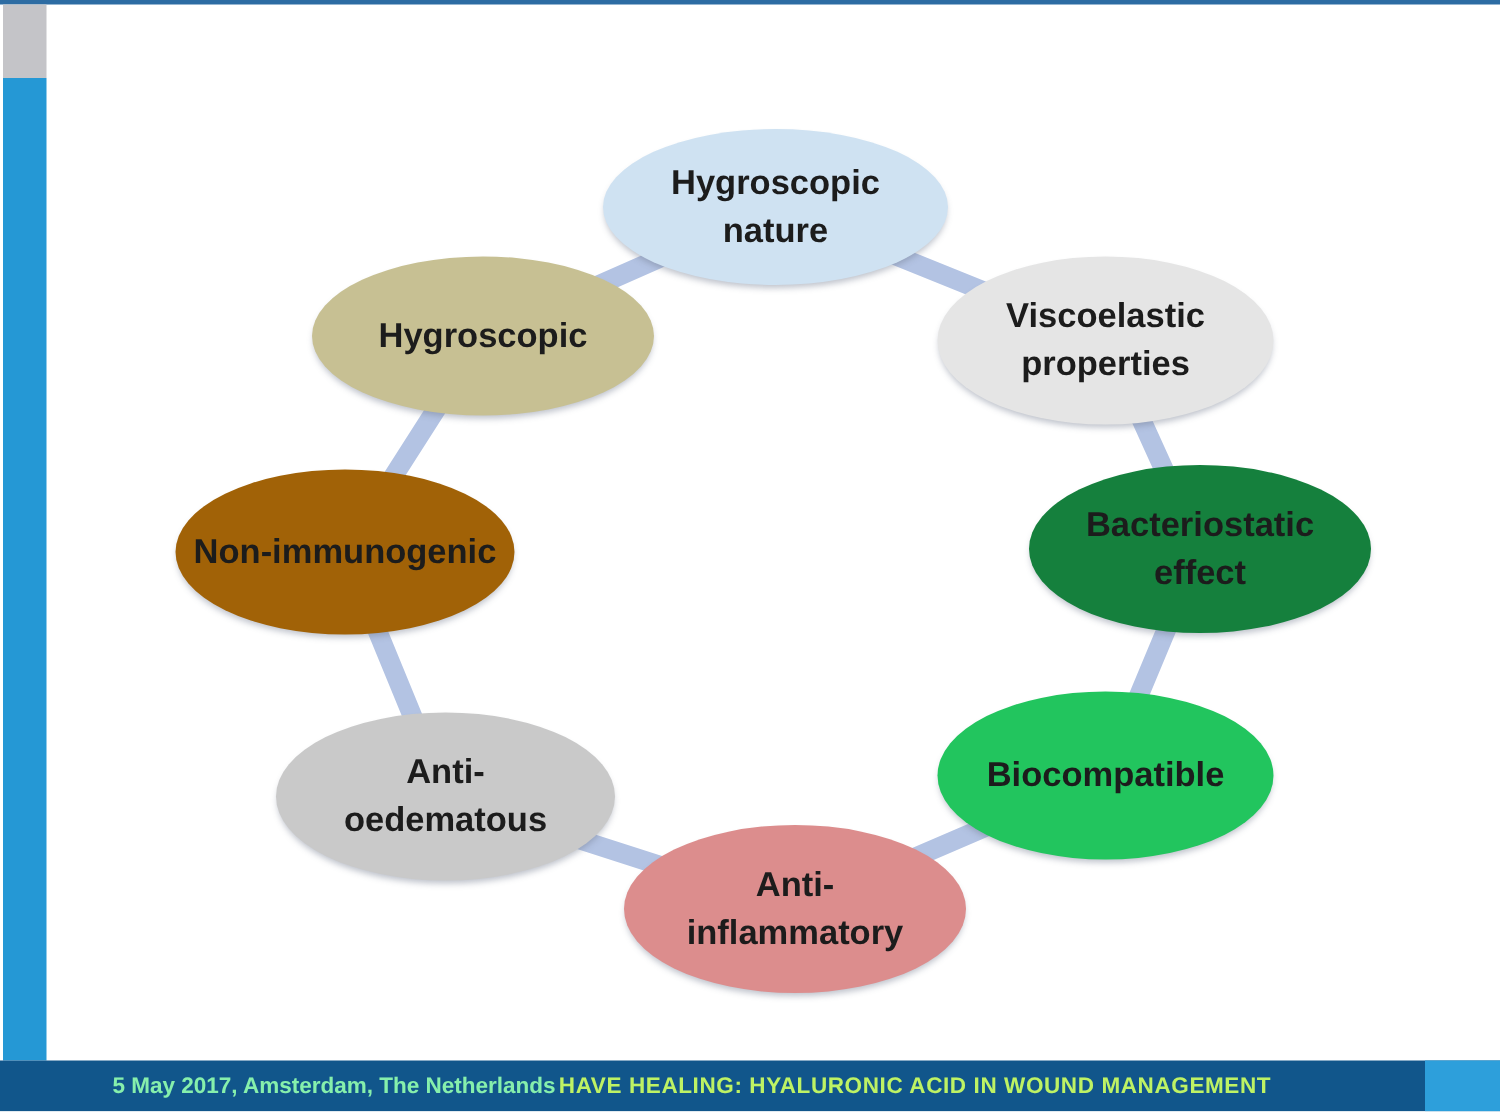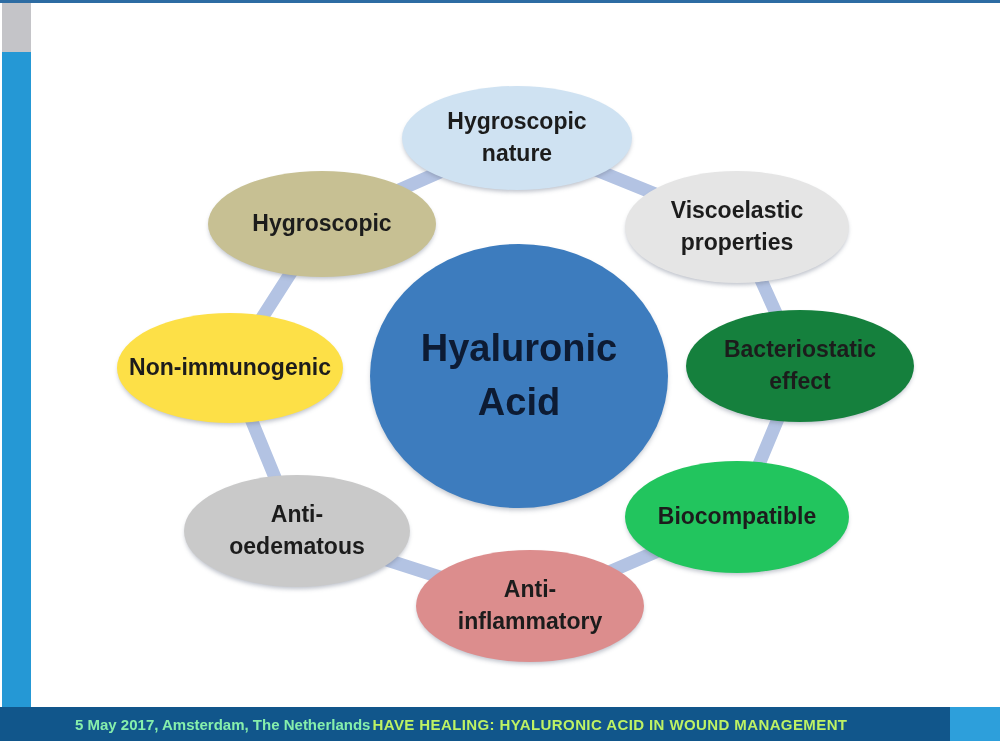--- a/index.html
+++ b/index.html
@@ -36,21 +36,21 @@
     font-size: 23px; font-weight: 600; color: #1c1c1c;
     line-height: 1.38;
     box-shadow: 0 3px 4px -1px rgba(110,120,140,0.45);
   }
   .n-hygroscopic     { left: 402px; top:  86px; width: 230px; height: 104px; background: #cfe2f2; }
   .n-viscoelastic    { left: 625px; top: 171px; width: 224px; height: 112px; background: #e5e5e5; }
   .n-bacteriostatic  { left: 686px; top: 310px; width: 228px; height: 112px; background: #15803d; }
   .n-biocompatible   { left: 625px; top: 461px; width: 224px; height: 112px; background: #22c55e; }
   .n-antiinflam      { left: 416px; top: 550px; width: 228px; height: 112px; background: #dc8d8d; }
   .n-antioedem       { left: 184px; top: 475px; width: 226px; height: 112px; background: #c9c9c9; }
-  .n-nonimmuno       { left: 117px; top: 313px; width: 226px; height: 110px; background: #fde047; }
+  .n-nonimmuno       { left: 117px; top: 313px; width: 226px; height: 110px; background: #a16207; }
   .n-antioxidant     { left: 208px; top: 171px; width: 228px; height: 106px; background: #c7c093; }
   .center-circle {
     position: absolute; z-index: 2;
     left: 370px; top: 244px; width: 298px; height: 264px;
     background: #3d7cbe; border-radius: 50%;
     display: flex; align-items: center; justify-content: center;
     text-align: center; white-space: pre-line;
     font-size: 38px; font-weight: 600; color: #0d1b33;
     line-height: 1.42;
     box-shadow: 0 3px 5px -1px rgba(90,100,120,0.4);
@@ -103,22 +103,20 @@
     <div class="node n-antiinflam">Anti-
 inflammatory</div>
 
     <div class="node n-antioedem">Anti-
 oedematous</div>
 
     <div class="node n-nonimmuno">Non-immunogenic</div>
 
     <div class="node n-antioxidant">Hygroscopic</div>
 
-    <div class="center-circle">Hyaluronic
-Acid</div>
 
   </div>
 
   <div class="footer">
     <span class="footer-date">5 May 2017, Amsterdam, The Netherlands</span>
     <span class="footer-title">HAVE HEALING: HYALURONIC ACID IN WOUND MANAGEMENT</span>
     <div class="footer-accent"></div>
   </div>
 
 </div>

